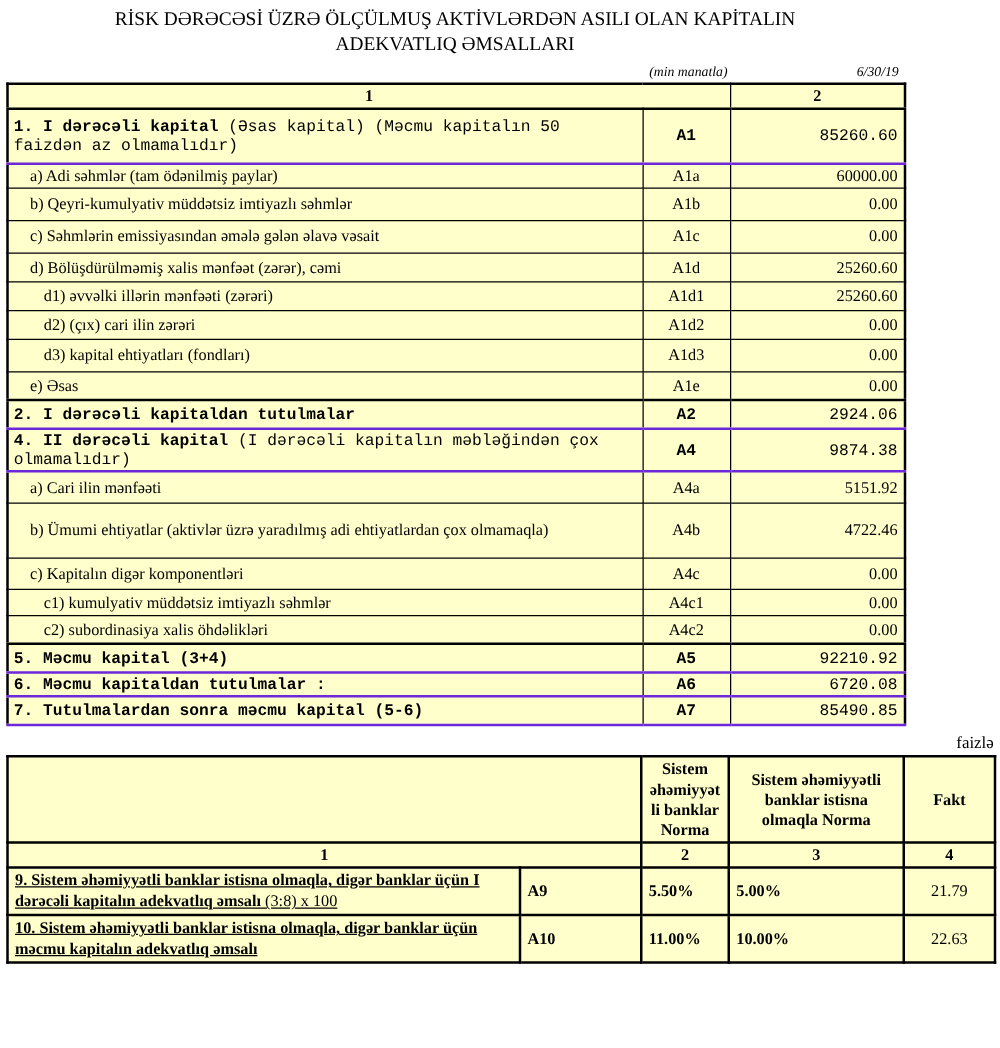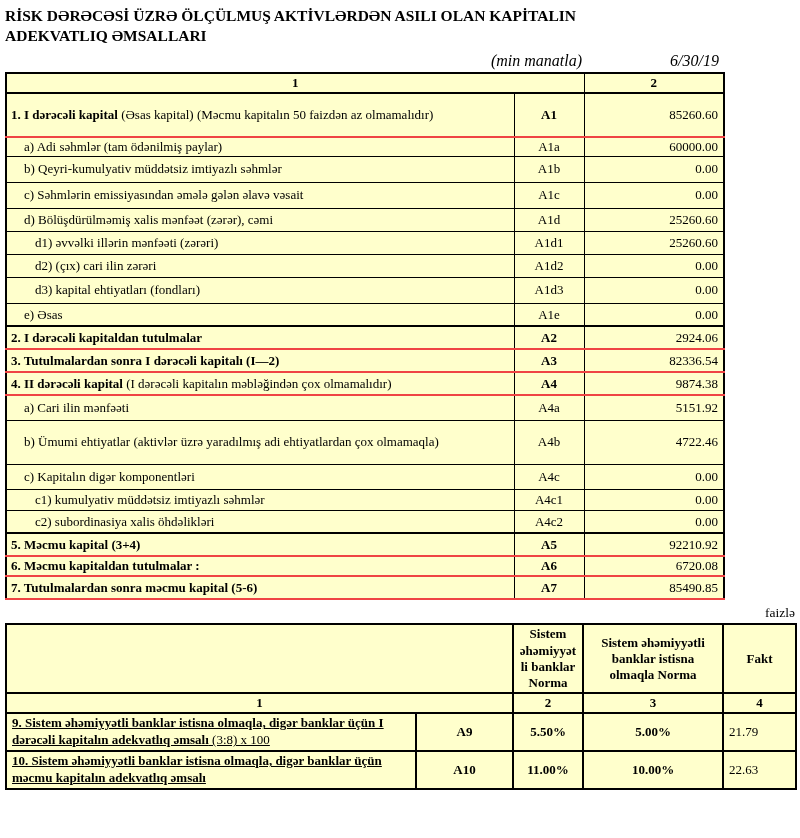--- a/index.html
+++ b/index.html
@@ -1,56 +1,56 @@
 <!DOCTYPE html>
 <html><head>
 <meta charset="utf-8">
 <style>
   html,body{margin:0;padding:0;background:#fff;color:#000;}
   .page{width:800px;height:838px;box-sizing:border-box;padding:6px 0 0 5px;
         font-family:"Liberation Serif", serif;}
   
-  .title{width:718px;text-align:left;font-weight:bold;font-size:15.5px;line-height:1.32;}
-  
-  .meta{width:718px;display:flex;align-items:flex-end;font-style:italic;font-size:16px;margin:5px 0 2px;}
+  .title{width:718px;text-align:center;font-weight:normal;font-size:15.5px;line-height:1.32;}
+  
+  .meta{width:718px;display:flex;align-items:flex-end;font-style:italic;font-size:11px;margin:5px 0 2px;}
   .meta .unit{margin-left:auto;}
   .meta .date{width:141px;text-align:right;padding-right:4px;box-sizing:border-box;}
   
   table{border-collapse:collapse;table-layout:fixed;}
   table.cap{width:718px;border:2px solid #000;}
   table.cap td{border:1px solid #000;background:#FFFFCC;font-size:13px;padding:1px 4px;vertical-align:middle;}
   table.cap tr{height:23px;}
   table.cap tr.hrow{height:21px;}
   table.cap tr.nrow{height:16px;}
   table.cap tr.rh-lg{height:44px;}
   table.cap tr.rh-md{height:32px;}
   table.cap .sect{font-weight:bold;text-align:center;font-size:14px;}
   table.cap .cnum{font-weight:bold;text-align:center;}
   table.cap td.lbl{text-align:left;}
   table.cap td.code{text-align:center;}
   table.cap td.val{text-align:right;padding-right:5px;}
   table.cap td.ind1{padding-left:17px;}
   table.cap td.ind2{padding-left:28px;}
-  table.cap tr.major td{border-top:2px solid #000;border-bottom:2px solid #ef4444;}
+  table.cap tr.major td{border-top:2px solid #000;border-bottom:2px solid #6d28d9;font-family:Liberation Mono, monospace;}
   table.cap tr.major td.code, .b{font-weight:bold;}
   table.cap tr.hrow td, table.cap tr.nrow td{border-bottom:2px solid #000;}
   
   .faizle{width:790px;text-align:right;font-size:13.5px;margin:5px 0 2px;}
   
   table.ratio{width:790px;border:2px solid #000;}
   table.ratio td{border:2px solid #000;background:#FFFFCC;font-size:13px;padding:1px 5px;vertical-align:middle;}
   table.ratio tr.bh{height:62px;}
   table.ratio tr.bn{height:16px;}
   table.ratio tr.r9{height:36px;}
   table.ratio tr.r10{height:38px;}
   table.ratio .hcell{font-weight:bold;text-align:center;overflow-wrap:break-word;word-break:break-word;line-height:1.25;}
   table.ratio .cnum{font-weight:bold;text-align:center;}
   table.ratio td.lbl{text-align:left;line-height:1.3;text-decoration:underline;}
-  table.ratio td.code, table.ratio td.norm{font-weight:bold;text-align:center;font-family:Liberation Serif, serif;}
-  table.ratio td.fakt{text-align:left;padding-right:5px;}
+  table.ratio td.code, table.ratio td.norm{font-weight:bold;font-family:Liberation Serif, serif;}
+  table.ratio td.fakt{text-align:center;padding-right:5px;}
 </style>
 </head>
 <body>
 
 <div class="page">
 
   <div class="title">
     <div>RİSK DƏRƏCƏSİ ÜZRƏ ÖLÇÜLMUŞ AKTİVLƏRDƏN ASILI OLAN KAPİTALIN</div>
     <div>ADEKVATLIQ ƏMSALLARI</div>
   </div>
@@ -114,25 +114,20 @@
     </tr>
     <tr>
       <td class="lbl ind1"><span>e) Əsas</span></td>
       <td class="code">A1e</td>
       <td class="val">0.00</td>
     </tr>
     <tr class="major">
       <td class="lbl"><span class="b">2. I dərəcəli kapitaldan  tutulmalar</span></td>
       <td class="code">A2</td>
       <td class="val">2924.06</td>
-    </tr>
-    <tr class="major">
-      <td class="lbl"><span class="b">3. Tutulmalardan  sonra I dərəcəli kapitalı (I—2)</span></td>
-      <td class="code">A3</td>
-      <td class="val">82336.54</td>
     </tr>
     <tr class="major">
       <td class="lbl"><span class="b">4. II dərəcəli  kapital</span><span> (I dərəcəli  kapitalın  məbləğindən çox olmamalıdır)</span></td>
       <td class="code">A4</td>
       <td class="val">9874.38</td>
     </tr>
     <tr style="height:25px">
       <td class="lbl ind1"><span>a) Cari ilin mənfəəti</span></td>
       <td class="code">A4a</td>
       <td class="val">5151.92</td>

